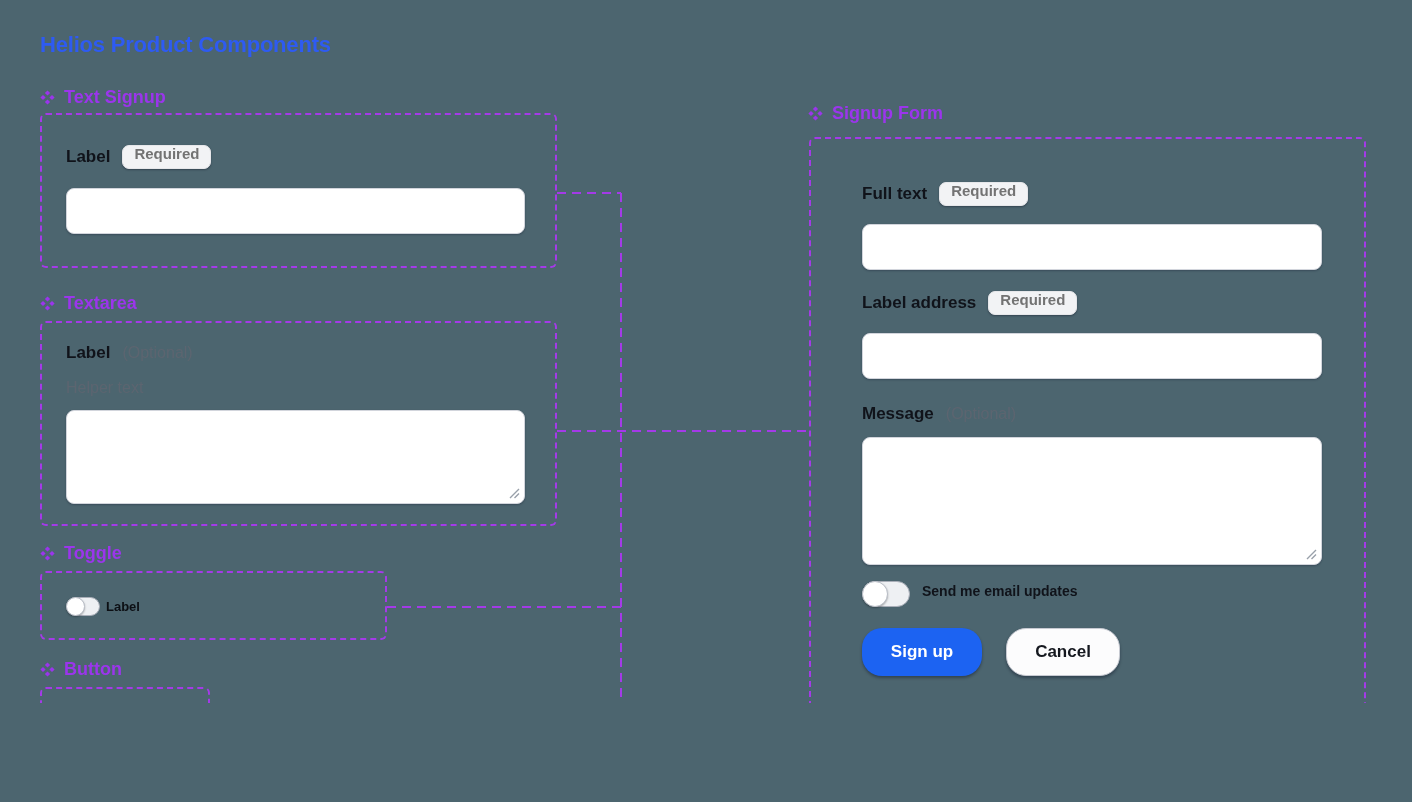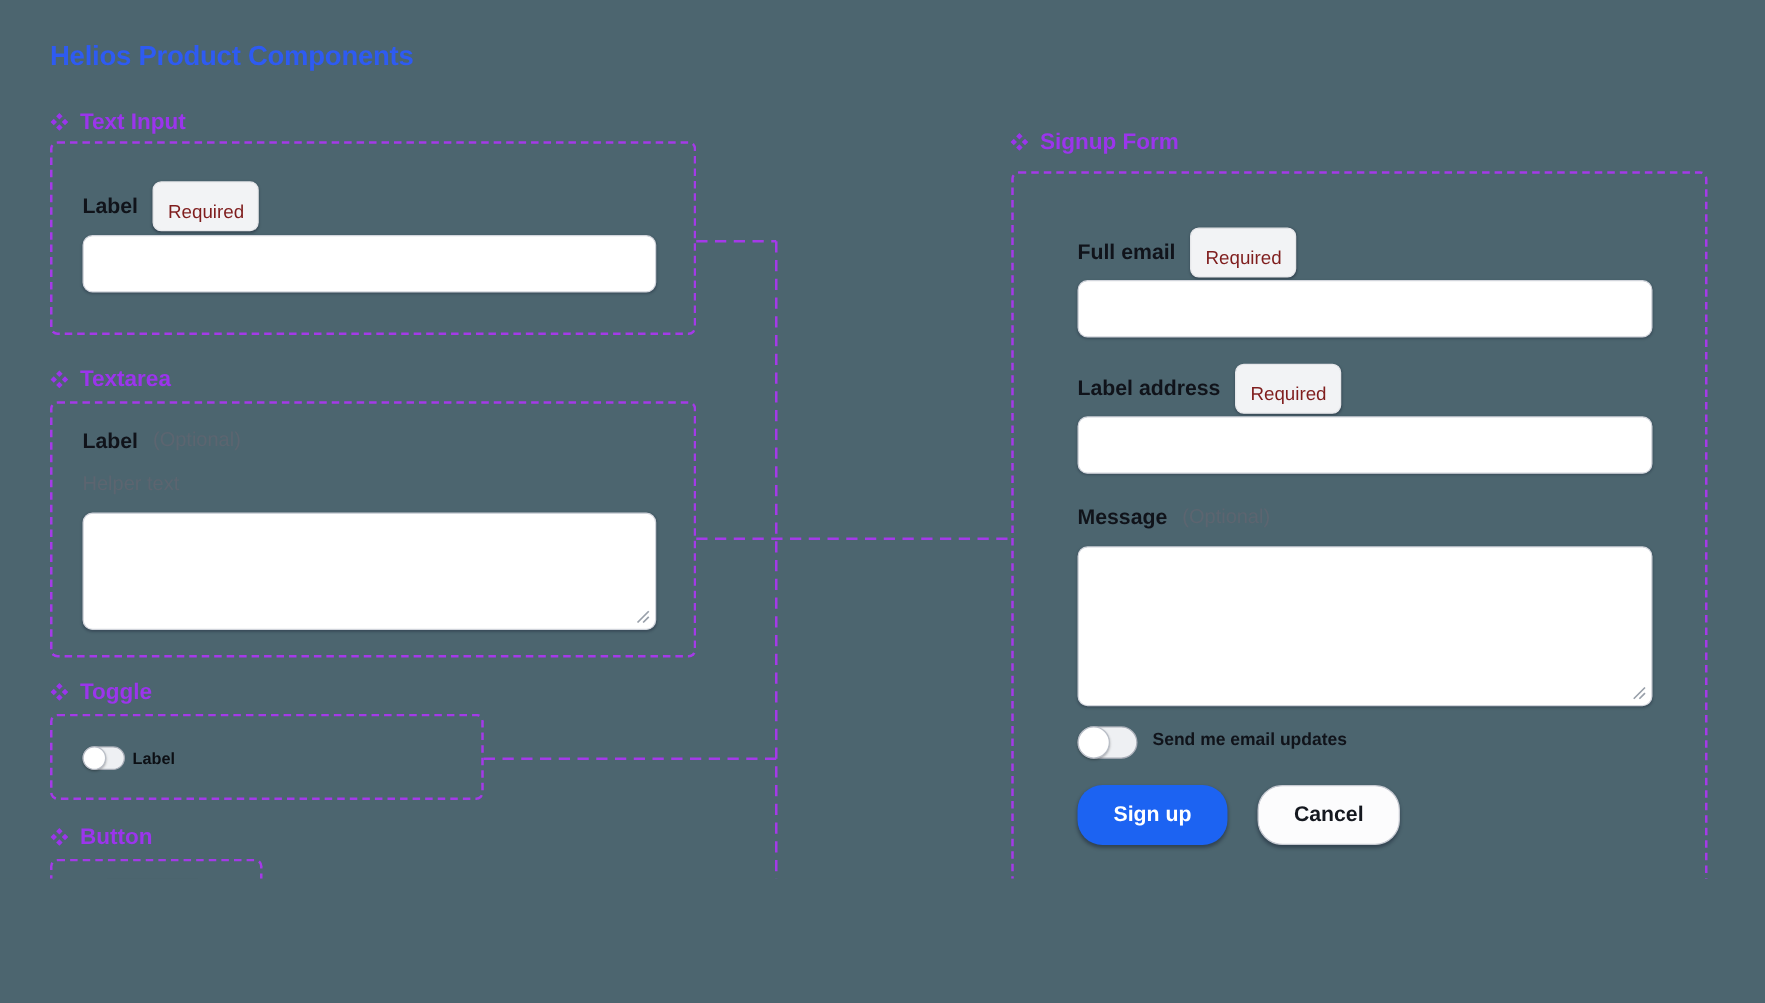--- a/index.html
+++ b/index.html
@@ -38,23 +38,24 @@
 
   .dashed-box{
     position:absolute;border:2px dashed var(--outline);border-radius:6px;
     background:transparent;
   }
 
   .label-row{position:absolute;display:flex;align-items:center;gap:12px;white-space:nowrap;}
   .field-label{font-size:17px;font-weight:700;color:var(--ink);}
   .muted{font-size:16px;font-weight:400;color:var(--muted);}
   .badge{
-    background:var(--badge-bg);color:#7f1d1d;font-size:15px;line-height:1;
-    padding:16px 11px 7px;border-radius:7px;border:1px solid #e6e7ea;
+    background:var(--badge-bg);color:#737373;font-size:15px;line-height:1;
+    padding:0 11px 7px;border-radius:7px;border:1px solid #e6e7ea;
     box-shadow:0 1px 2px rgba(10,12,30,.35);
+    font-weight:bold;
   }
   .helper{position:absolute;}
 
   .text-field{
     position:absolute;background:#fff;border:1px solid var(--field-border);
     border-radius:8px;box-shadow:0 1px 2px rgba(12,16,36,.28);
     font:inherit;font-size:16px;padding:6px 10px;color:var(--ink);outline:none;
   }
   textarea.text-field{resize:none;}
   .resize-grip{position:absolute;stroke:#99a0aa;stroke-width:1.4;fill:none;}
@@ -95,21 +96,21 @@
     <path d="M387 607 H621"></path>
     <path d="M210 725 H621"></path>
   </svg>
 
   <h1 class="page-title left-title">Helios Product Components</h1>
 
   <div class="comp-heading" style="left:40px;top:87px">
     <svg class="comp-icon" viewBox="0 0 15 15">
         <path d="M7.5 0.4 L10.1 3 L7.5 5.6 L4.9 3 Z M3 4.9 L5.6 7.5 L3 10.1 L0.4 7.5 Z M12 4.9 L14.6 7.5 L12 10.1 L9.4 7.5 Z M7.5 9.4 L10.1 12 L7.5 14.6 L4.9 12 Z"></path>
       </svg>
-    <span>Text Input</span>
+    <span>Text Signup</span>
   </div>
   <div class="dashed-box" style="left:40px;top:113px;width:517px;height:155px">
     <div class="label-row" style="left:24px;top:30px">
       <span class="field-label">Label</span>
       <span class="badge">Required</span>
     </div>
     <input type="text" class="text-field" style="left: 24px; top: 73px; width: 459px; height: 46px;">
   </div>
 
   <div class="comp-heading" style="left:40px;top:293px">
@@ -155,21 +156,21 @@
 
   <div class="comp-heading" style="left:808px;top:103px">
     <svg class="comp-icon" viewBox="0 0 15 15">
         <path d="M7.5 0.4 L10.1 3 L7.5 5.6 L4.9 3 Z M3 4.9 L5.6 7.5 L3 10.1 L0.4 7.5 Z M12 4.9 L14.6 7.5 L12 10.1 L9.4 7.5 Z M7.5 9.4 L10.1 12 L7.5 14.6 L4.9 12 Z"></path>
       </svg>
     <span>Signup Form</span>
   </div>
   <div class="dashed-box" style="left:809px;top:137px;width:557px;height:579px">
 
     <div class="label-row" style="left:51px;top:43px">
-      <span class="field-label">Full email</span>
+      <span class="field-label">Full text</span>
       <span class="badge">Required</span>
     </div>
     <input type="text" class="text-field" style="left: 51px; top: 85px; width: 460px; height: 46px;">
 
     <div class="label-row" style="left:51px;top:152px">
       <span class="field-label">Label address</span>
       <span class="badge">Required</span>
     </div>
     <input type="text" class="text-field" style="left: 51px; top: 194px; width: 460px; height: 46px;">
 

